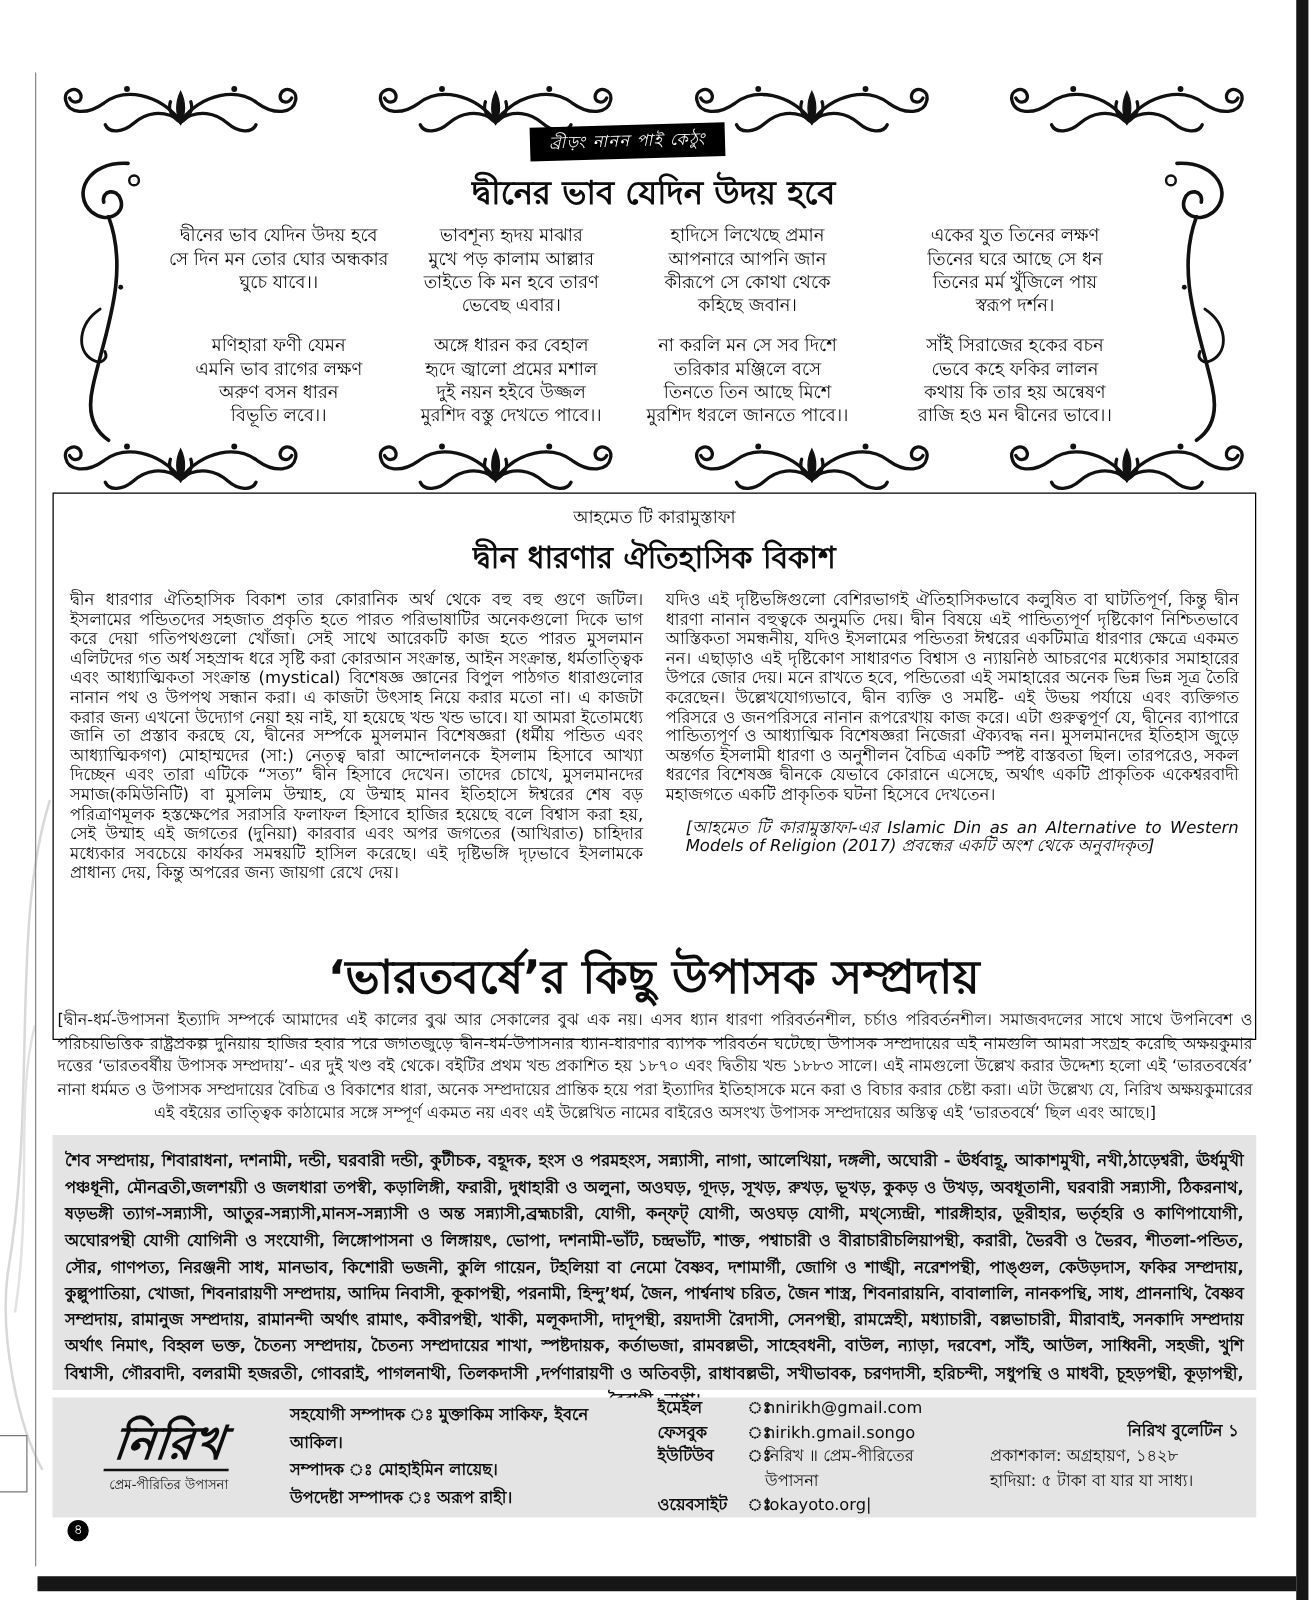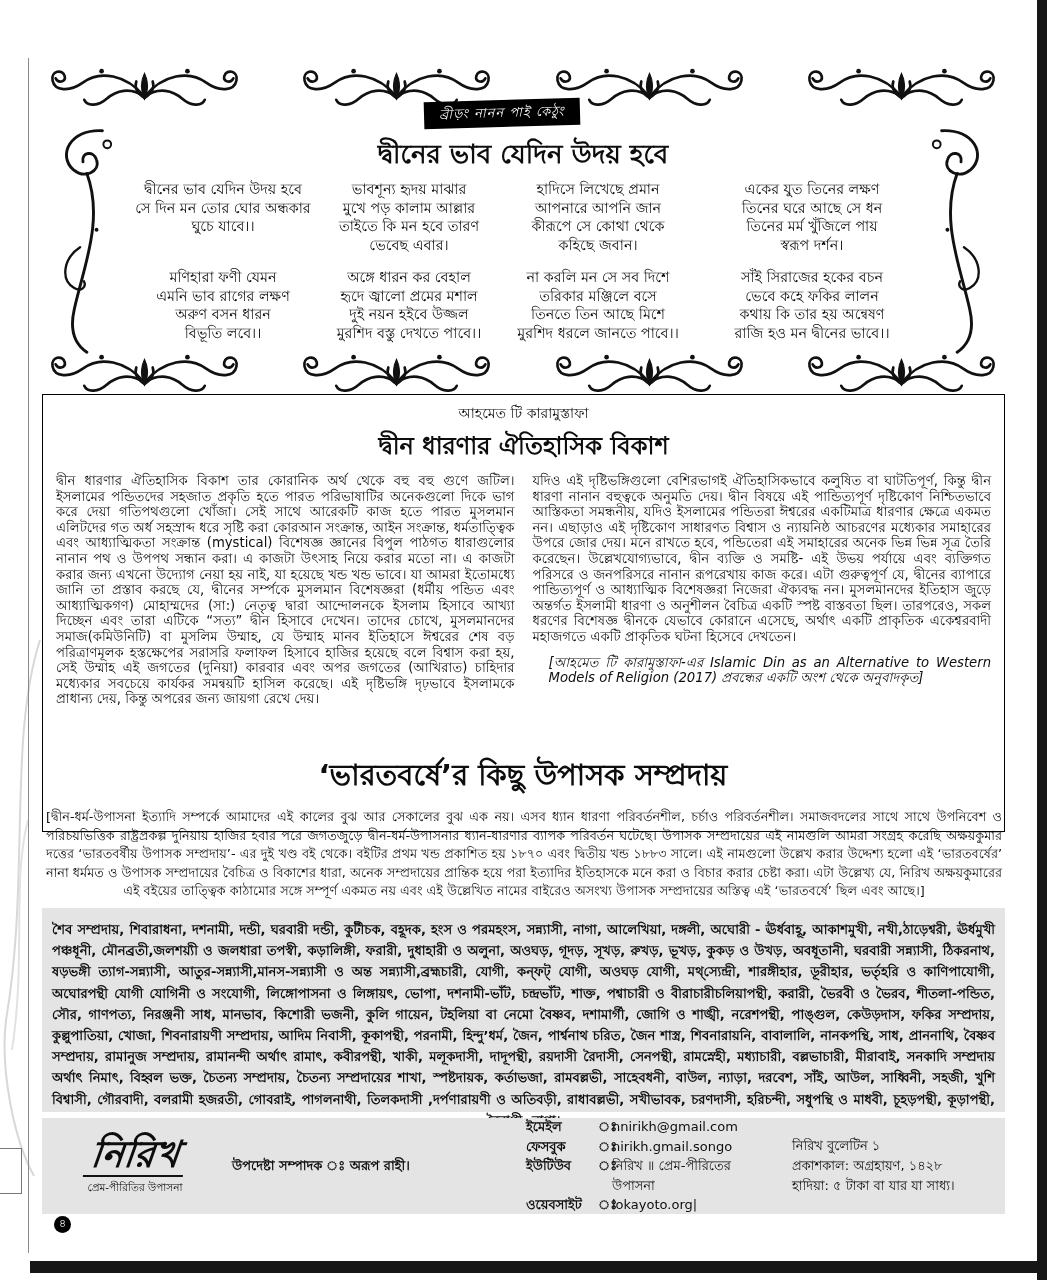--- a/index.html
+++ b/index.html
@@ -27,40 +27,40 @@
           column-gap:0;row-gap:2px;}
   .stanza{text-align:center;font-size:14.3px;line-height:18.6px;white-space:pre-line;}
   
   .article{left:42px;top:394px;width:963px;height:438px;border:1.5px solid #000;box-sizing:border-box;}
   .art-author{text-align:center;font-size:14px;margin-top:7px;}
   .art-title{text-align:center;font-size:24px;font-weight:bold;margin-top:1px;}
   .art-cols{display:flex;gap:18px;padding:6px 13px 0 13px;}
   .art-col{flex:1;text-align:justify;font-size:13.2px;line-height:15.6px;}
   .attribution{font-style:italic;margin-top:10px;text-align:justify;margin-left:16px;}
   
-  .bh-heading{left:42px;top:752px;width:962px;text-align:center;font-size:29px;font-weight:bold;}
+  .bh-heading{left:42px;top:752px;width:962px;text-align:center;font-size:37px;font-weight:bold;}
   .bh-intro{left:46px;top:808px;width:956px;font-size:12.8px;line-height:18.6px;
             text-align:justify;text-align-last:center;}
   .bh-list{left:42px;top:908px;width:963px;height:204px;background:#e4e4e4;box-sizing:border-box;
            padding:11px 10px;font-weight:bold;font-size:13.1px;line-height:21.2px;
            text-align:justify;text-align-last:center;}
   
   .footer{left:42px;top:1118px;width:963px;height:96px;background:#e4e4e4;box-sizing:border-box;
           display:flex;align-items:center;padding:6px 14px;gap:18px;}
   .logo{width:158px;flex:none;text-align:center;}
   .logo-title{font-size:37px;font-weight:bold;font-style:italic;transform:skewX(-6deg);
               line-height:40px;border-bottom:2px solid #111;display:inline-block;padding:0 6px;}
   .logo-sub{font-size:10.5px;margin-top:3px;}
   .editors{width:252px;flex:none;font-size:13px;line-height:22px;font-weight:bold;}
   .contacts{width:272px;flex:none;font-size:13px;line-height:19.5px;}
   .contact-row{display:flex;margin-left:24px;}
   .c-label{width:72px;flex:none;font-weight:bold;}
   .c-sep{width:14px;flex:none;font-weight:bold;}
   .bulletin{flex:1;font-size:13px;line-height:20px;}
-  .bulletin .b0{font-weight:normal;}
+  .bulletin .b0{font-weight:bold;text-align:right;}
   .page-dot{left:54px;top:1216px;width:17px;height:17px;border-radius:50%;background:#000;
             color:#fff;font-size:11px;display:flex;align-items:center;justify-content:center;}
   .sketch{left:0;top:620px;}
 </style>
 </head>
 <body>
 
 <svg width="0" height="0" style="position:absolute">
   <defs>
     <g id="flourish" stroke="#111" fill="none" stroke-width="2.6" stroke-linecap="round">
@@ -189,20 +189,22 @@
   <div class="abs bh-heading">‘ভারতবর্ষে’র কিছু উপাসক সম্প্রদায়</div>
   <div class="abs bh-intro">[দ্বীন-ধর্ম-উপাসনা ইত্যাদি সম্পর্কে আমাদের এই কালের বুঝ আর সেকালের বুঝ এক নয়। এসব ধ্যান ধারণা পরিবর্তনশীল, চর্চাও পরিবর্তনশীল। সমাজবদলের সাথে সাথে উপনিবেশ ও পরিচয়ভিত্তিক রাষ্ট্রপ্রকল্প দুনিয়ায় হাজির হবার পরে জগতজুড়ে দ্বীন-ধর্ম-উপাসনার ধ্যান-ধারণার ব্যাপক পরিবর্তন ঘটেছে। উপাসক সম্প্রদায়ের এই নামগুলি আমরা সংগ্রহ করেছি অক্ষয়কুমার দত্তের ‘ভারতবর্ষীয় উপাসক সম্প্রদায়’- এর দুই খণ্ড বই থেকে। বইটির প্রথম খন্ড প্রকাশিত হয় ১৮৭০ এবং দ্বিতীয় খন্ড ১৮৮৩ সালে। এই নামগুলো উল্লেখ করার উদ্দেশ্য হলো এই ‘ভারতবর্ষের’ নানা ধর্মমত ও উপাসক সম্প্রদায়ের বৈচিত্র ও বিকাশের ধারা, অনেক সম্প্রদায়ের প্রান্তিক হয়ে পরা ইত্যাদির ইতিহাসকে মনে করা ও বিচার করার চেষ্টা করা। এটা উল্লেখ্য যে, নিরিখ অক্ষয়কুমারের এই বইয়ের তাত্ত্বিক কাঠামোর সঙ্গে সম্পূর্ণ একমত নয় এবং এই উল্লেখিত নামের বাইরেও অসংখ্য উপাসক সম্প্রদায়ের অস্তিত্ব এই ‘ভারতবর্ষে’ ছিল এবং আছে।]</div>
   <div class="abs bh-list">শৈব সম্প্রদায়, শিবারাধনা, দশনামী, দন্ডী, ঘরবারী দন্ডী, কুটীচক, বহূদক, হংস ও পরমহংস, সন্ন্যাসী, নাগা, আলেখিয়া, দঙ্গলী, অঘোরী - ঊর্ধবাহূ, আকাশমুখী, নখী,ঠাড়েশ্বরী, ঊর্ধমুখী পঞ্চধূনী, মৌনব্রতী,জলশয়্যী ও জলধারা তপস্বী, কড়ালিঙ্গী, ফরারী, দুধাহারী ও অলুনা, অওঘড়, গূদড়, সূখড়, রুখড়, ভূখড়, কুকড় ও উখড়, অবধূতানী, ঘরবারী সন্ন্যাসী, ঠিকরনাথ, ষড়ভঙ্গী ত্যাগ-সন্ন্যাসী, আতুর-সন্ন্যাসী,মানস-সন্ন্যাসী ও অন্ত সন্ন্যাসী,ব্রহ্মচারী, যোগী, কন্‌ফট্ যোগী, অওঘড় যোগী, মথ্‌স্যেন্দ্রী, শারঙ্গীহার, ডূরীহার, ভর্তৃহরি ও কাণিপাযোগী, অঘোরপন্থী যোগী যোগিনী ও সংযোগী, লিঙ্গোপাসনা ও লিঙ্গায়ৎ, ভোপা, দশনামী-ভাঁট, চন্দ্রভাঁট, শাক্ত, পশ্বাচারী ও বীরাচারীচলিয়াপন্থী, করারী, ভৈরবী ও ভৈরব, শীতলা-পন্ডিত, সৌর, গাণপত্য, নিরঞ্জনী সাধ, মানভাব, কিশোরী ভজনী, কুলি গায়েন, টহলিয়া বা নেমো বৈষ্ণব, দশামার্গী, জোগি ও শাঙ্খী, নরেশপন্থী, পাঙ্গুল, কেউড়দাস, ফকির সম্প্রদায়, কুল্লুপাতিয়া, খোজা, শিবনারায়ণী সম্প্রদায়, আদিম নিবাসী, কূকাপন্থী, পরনামী, হিন্দু’ধর্ম, জৈন, পার্শ্বনাথ চরিত, জৈন শাস্ত্র, শিবনারায়নি, বাবালালি, নানকপন্থি, সাধ, প্রাননাথি, বৈষ্ণব সম্প্রদায়, রামানুজ সম্প্রদায়, রামানন্দী অর্থাৎ রামাৎ, কবীরপন্থী, খাকী, মলূকদাসী, দাদূপন্থী, রয়দাসী রৈদাসী, সেনপন্থী, রামস্নেহী, মধ্যাচারী, বল্লভাচারী, মীরাবাই, সনকাদি সম্প্রদায় অর্থাৎ নিমাৎ, বিহ্বল ভক্ত, চৈতন্য সম্প্রদায়, চৈতন্য সম্প্রদায়ের শাখা, স্পষ্টদায়ক, কর্তাভজা, রামবল্লভী, সাহেবধনী, বাউল, ন্যাড়া, দরবেশ, সাঁই, আউল, সাধ্বিনী, সহজী, খুশি বিশ্বাসী, গৌরবাদী, বলরামী হজরতী, গোবরাই, পাগলনাথী, তিলকদাসী ,দর্পণারায়ণী ও অতিবড়ী, রাধাবল্লভী, সখীভাবক, চরণদাসী, হরিচন্দী, সধুপন্থি ও মাধবী, চূহড়পন্থী, কূড়াপন্থী, বৈরাগী, নাগা।</div>
 
   <div class="abs footer">
     <div class="logo">
       <div class="logo-title">নিরিখ</div>
       <div class="logo-sub">প্রেম-পীরিতির উপাসনা</div>
     </div>
     <div class="editors">
+      <div>সহযোগী সম্পাদক ঃ মুক্তাকিম সাকিফ, ইবনে আকিল।</div>
+      <div>সম্পাদক ঃ মোহাইমিন লায়েছ।</div>
       <div>উপদেষ্টা সম্পাদক ঃ অরূপ রাহী।</div>
     </div>
     <div class="contacts">
       <div class="contact-row">
         <span class="c-label">ইমেইল</span>
         <span class="c-sep">ঃ</span>
         <span>nnirikh@gmail.com</span>
       </div>
       <div class="contact-row">
         <span class="c-label">ফেসবুক</span>

